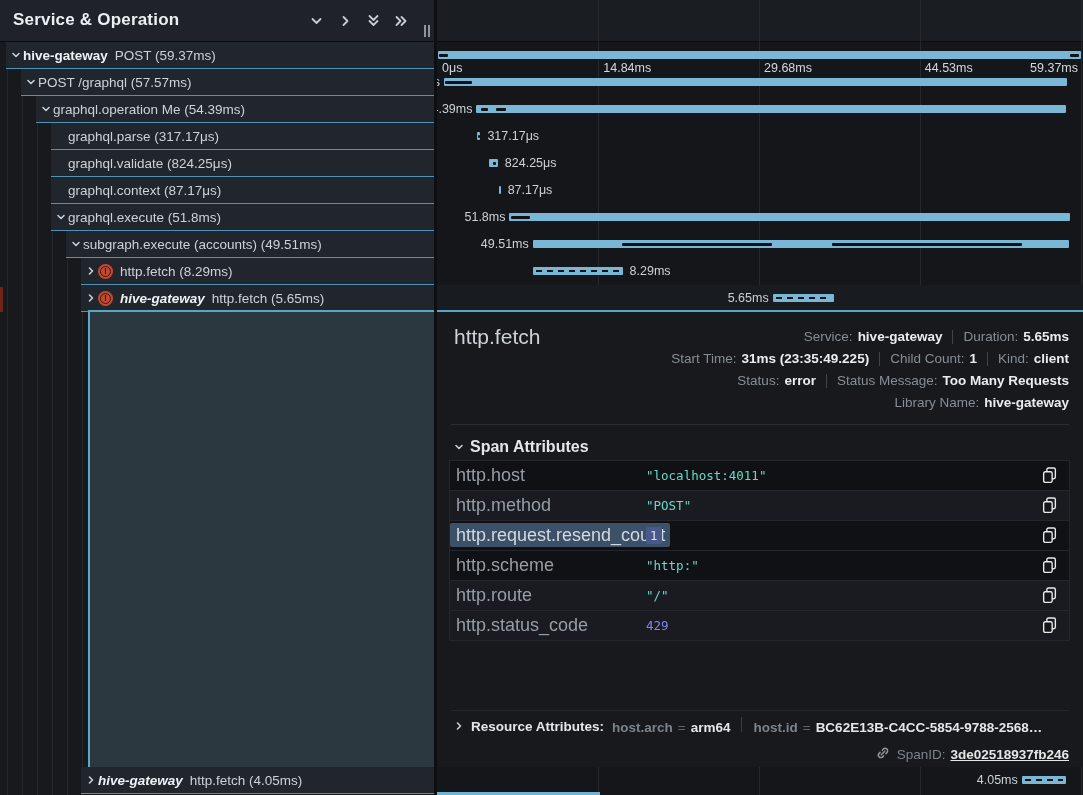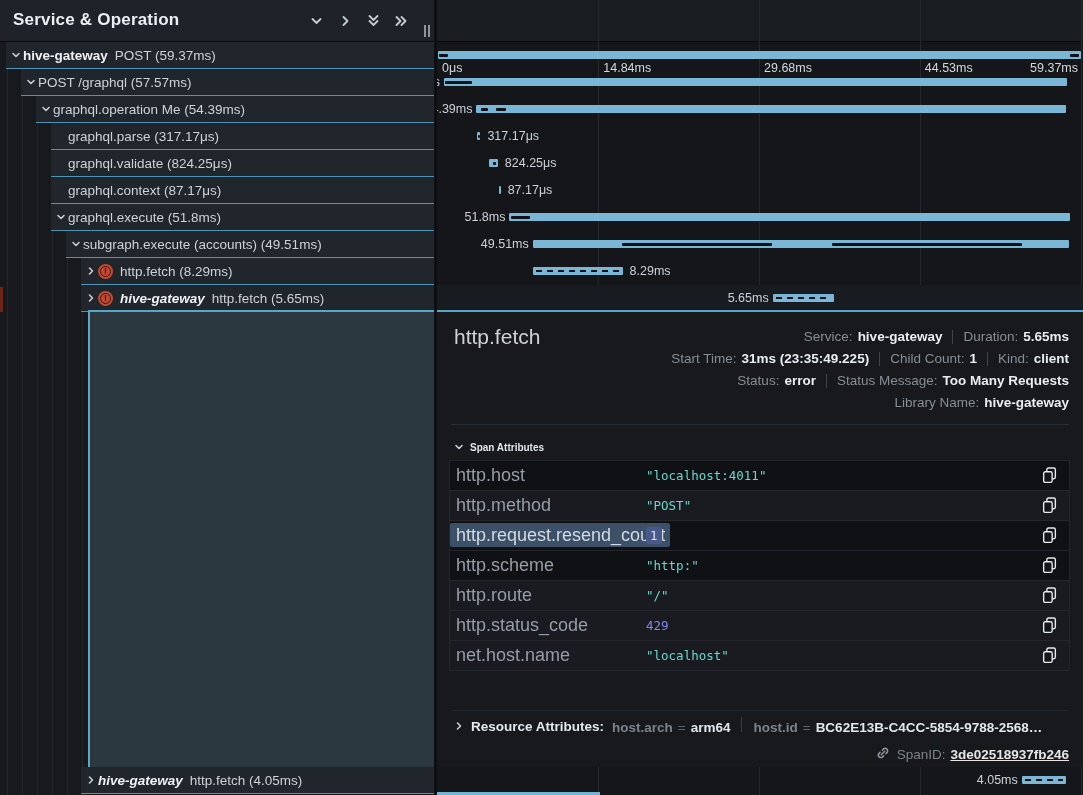--- a/index.html
+++ b/index.html
@@ -50,21 +50,21 @@
   
   #detail{position:absolute;left:0;top:312px;width:646px;height:455px;background:#17191d;z-index:10;}
   #d-title{position:absolute;left:17px;top:13px;font-size:21px;color:#ccd2d8;}
   #meta{position:absolute;right:14px;top:14px;display:flex;flex-direction:column;align-items:flex-end;}
   .mline{height:22px;line-height:22px;font-size:13.5px;white-space:nowrap;display:flex;align-items:center;}
   .mlab{color:#868e95;margin-right:5px;}
   .mval{color:#e9edf0;font-weight:bold;}
   .msep{display:inline-block;width:1px;height:14px;background:#3f444a;margin:0 10px;}
   #d-hr{position:absolute;left:14px;right:14px;top:112px;height:1px;background:#292c31;}
   #attr-head{position:absolute;left:14px;top:124px;height:22px;display:flex;align-items:center;cursor:pointer;}
-  #attr-head .t{font-size:10px;font-weight:bold;color:#e3e7ea;margin-left:4px;text-align:right;}
+  #attr-head .t{font-size:16px;font-weight:bold;color:#e3e7ea;margin-left:4px;text-align:right;}
   #attr-table{position:absolute;left:12px;right:13px;top:148px;border:1px solid #23262a;box-sizing:border-box;}
   .arow{position:relative;height:29px;display:flex;align-items:center;border-bottom:1px solid #24262b;}
   .arow:last-child{border-bottom:none;}
   .arow.dark{background:#0f1115;}
   .arow.light{background:#191b20;}
   .akey{box-sizing:border-box;width:196px;padding-left:6px;font-size:18px;color:#969da5;flex:none;white-space:nowrap;}
   .akey .hl{background:#3c5068;color:#d3dae2;padding:2px 5px 2px 6px;margin-left:-6px;border-radius:2px;}
   .aval{font-family:"DejaVu Sans Mono",monospace;font-size:12.5px;white-space:nowrap;}
   .aval.string{color:#67d9c9;}
   .aval.number{color:#8487ea;}
@@ -394,28 +394,20 @@
               </svg></span>
           </div>
           <div class="arow light">
             <div class="akey">http.status_code</div>
             <div class="aval number">429</div>
             <span class="acopy"><svg width="15" height="17" viewBox="0 0 14 16">
                 <rect x="4.5" y="1" width="8" height="10" rx="1.5" fill="none" stroke="#e8ebee" stroke-width="1.3"></rect>
                 <rect x="1.5" y="4.5" width="8" height="10" rx="1.5" fill="#14161a" stroke="#e8ebee" stroke-width="1.3"></rect>
               </svg></span>
           </div>
-          <div class="arow light">
-            <div class="akey">net.host.name</div>
-            <div class="aval string">"localhost"</div>
-            <span class="acopy"><svg width="15" height="17" viewBox="0 0 14 16">
-                <rect x="4.5" y="1" width="8" height="10" rx="1.5" fill="none" stroke="#e8ebee" stroke-width="1.3"></rect>
-                <rect x="1.5" y="4.5" width="8" height="10" rx="1.5" fill="#14161a" stroke="#e8ebee" stroke-width="1.3"></rect>
-              </svg></span>
-          </div>
         </div>
       <div id="res-row">
         <span class="chev">
           <svg width="12" height="12" viewBox="0 0 12 12">
               <polyline points="4.5,3 7.5,6 4.5,9" fill="none" stroke="#c9ced5" stroke-width="1.6" stroke-linecap="round" stroke-linejoin="round"></polyline>
             </svg>
         </span>
         <span class="t">Resource Attributes:</span>
         <span id="res-items"><span class="rkey">host.arch</span><span class="req">=</span><span class="rval">arm64</span><span class="rsep"></span><span class="rkey">host.id</span><span class="req">=</span><span class="rval">BC62E13B-C4CC-5854-9788-2568…</span></span>
       </div>

